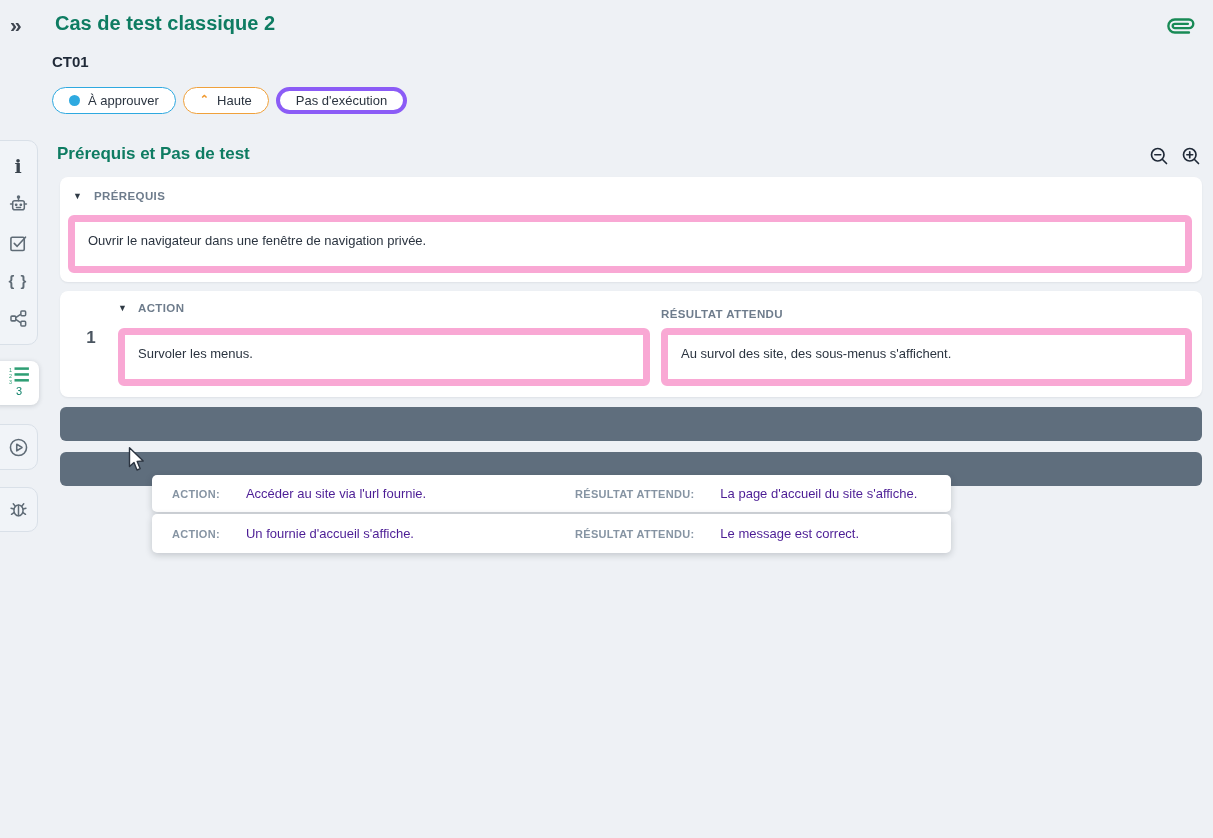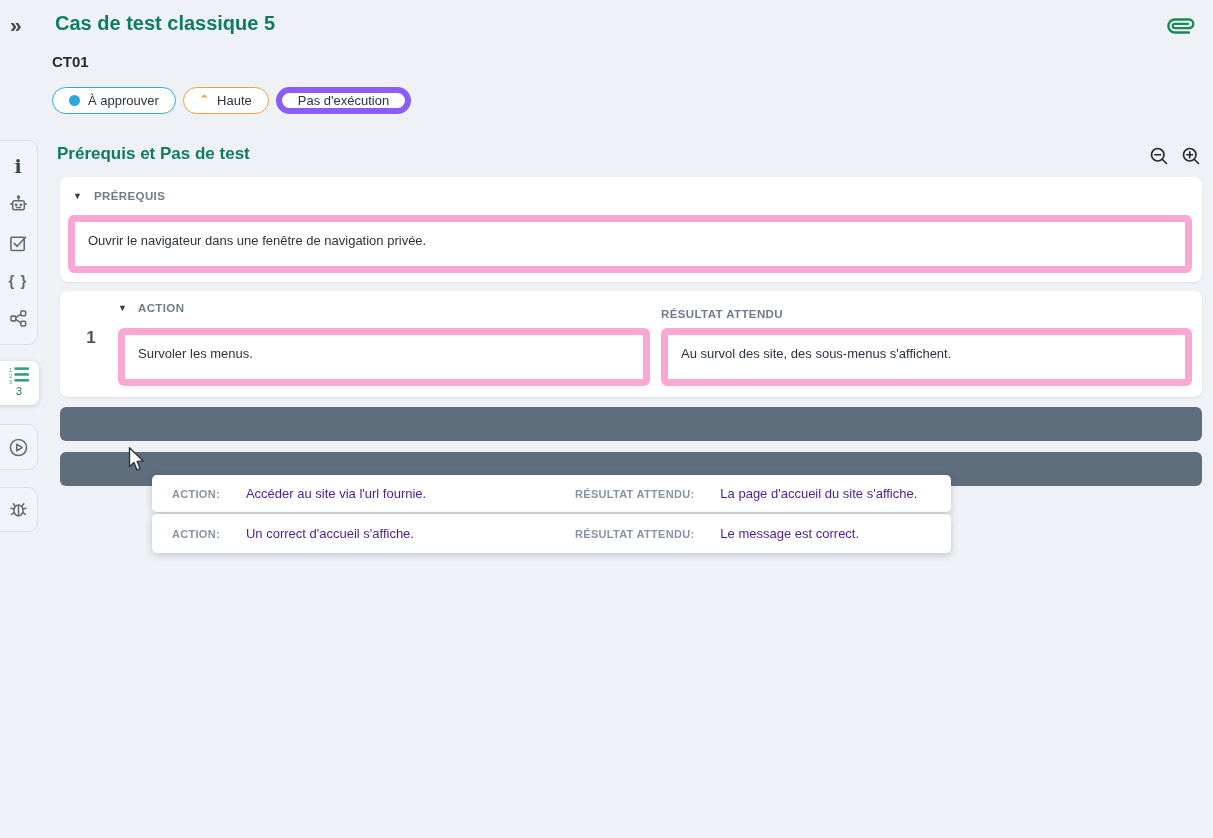--- a/index.html
+++ b/index.html
@@ -20,21 +20,21 @@
   .reference { left: 52px; top: 53px; font-size: 15px; font-weight: 700; color: #1f2937; }
 
   .badges { left: 52px; top: 87px; display: flex; gap: 7px; text-align: center; }
   .pill {
     height: 27px; display: inline-flex; align-items: center; gap: 8px;
     background: #fff; border-radius: 14px; padding: 0 16px;
     font-size: 13px; color: #2b3440; white-space: nowrap;
   }
   .pill-status { border: 1px solid #2ea9e0; }
   .pill-importance { border: 1px solid #f0a13b; }
-  .pill-execution { border: 6px solid #8b5cf6; }
+  .pill-execution { border: 4px solid #8b5cf6; }
   .dot { width: 11px; height: 11px; border-radius: 50%; background: #2ea9e0; }
   .chev-up { color: #f0982c; font-size: 11px; font-weight: 700; line-height: 1; transform: translateY(-1px); }
 
   
   .side-group {
     left: -12px; width: 50px; border: 1px solid #d9e0e8; border-radius: 10px;
     background: #f1f4f8; display: flex; flex-direction: column; align-items: flex-end;
   }
   .side-group .ico { width: 38px; height: 40px; display: flex; align-items: center; justify-content: center; cursor: pointer; }
   .g1 { top: 140px; height: 205px; padding: 6px 0; justify-content: space-between; }
@@ -95,21 +95,21 @@
   .ghost-value { font-size: 13px; color: #4c1d95; white-space: nowrap; }
 
   .cursor { left: 128px; top: 447px; z-index: 9; pointer-events: none; }
 
   svg { display: block; }
 </style>
 </head>
 <body>
 
 <span class="abs collapse-btn">»</span>
-<h1 class="abs page-title">Cas de test classique 5</h1>
+<h1 class="abs page-title">Cas de test classique 2</h1>
 
 <span class="abs attachment">
   <svg width="26" height="28" viewBox="0 0 24 24" style="transform:rotate(45deg)">
     <path d="M21.44 11.05l-9.19 9.19a6 6 0 0 1-8.49-8.49l9.19-9.19a4 4 0 0 1 5.66 5.66l-9.2 9.19a2 2 0 0 1-2.83-2.83l8.49-8.48" fill="none" stroke="#188a55" stroke-width="2.2" stroke-linecap="round" stroke-linejoin="round"></path>
   </svg>
 </span>
 
 <div class="abs reference">CT01</div>
 
 <div class="abs badges">
@@ -252,21 +252,21 @@
     <span class="ghost-value">Accéder au site via l'url fournie.</span>
   </span>
   <span class="ghost-cell result">
     <span class="ghost-label">RÉSULTAT ATTENDU:</span>
     <span class="ghost-value">La page d'accueil du site s'affiche.</span>
   </span>
 </div>
 <div class="abs ghost-card ghost-2">
   <span class="ghost-cell">
     <span class="ghost-label">ACTION:</span>
-    <span class="ghost-value">Un correct d'accueil s'affiche.</span>
+    <span class="ghost-value">Un fournie d'accueil s'affiche.</span>
   </span>
   <span class="ghost-cell result">
     <span class="ghost-label">RÉSULTAT ATTENDU:</span>
     <span class="ghost-value">Le message est correct.</span>
   </span>
 </div>
 
 <span class="abs cursor">
   <svg width="18" height="26" viewBox="0 0 18 26">
     <path d="M1.5 0.8 L1.5 19.5 L6 15.5 L9 23 L12.2 21.7 L9.2 14.4 L15.2 14 Z" fill="#ffffff" stroke="#2b3440" stroke-width="1.4" stroke-linejoin="round"></path>

